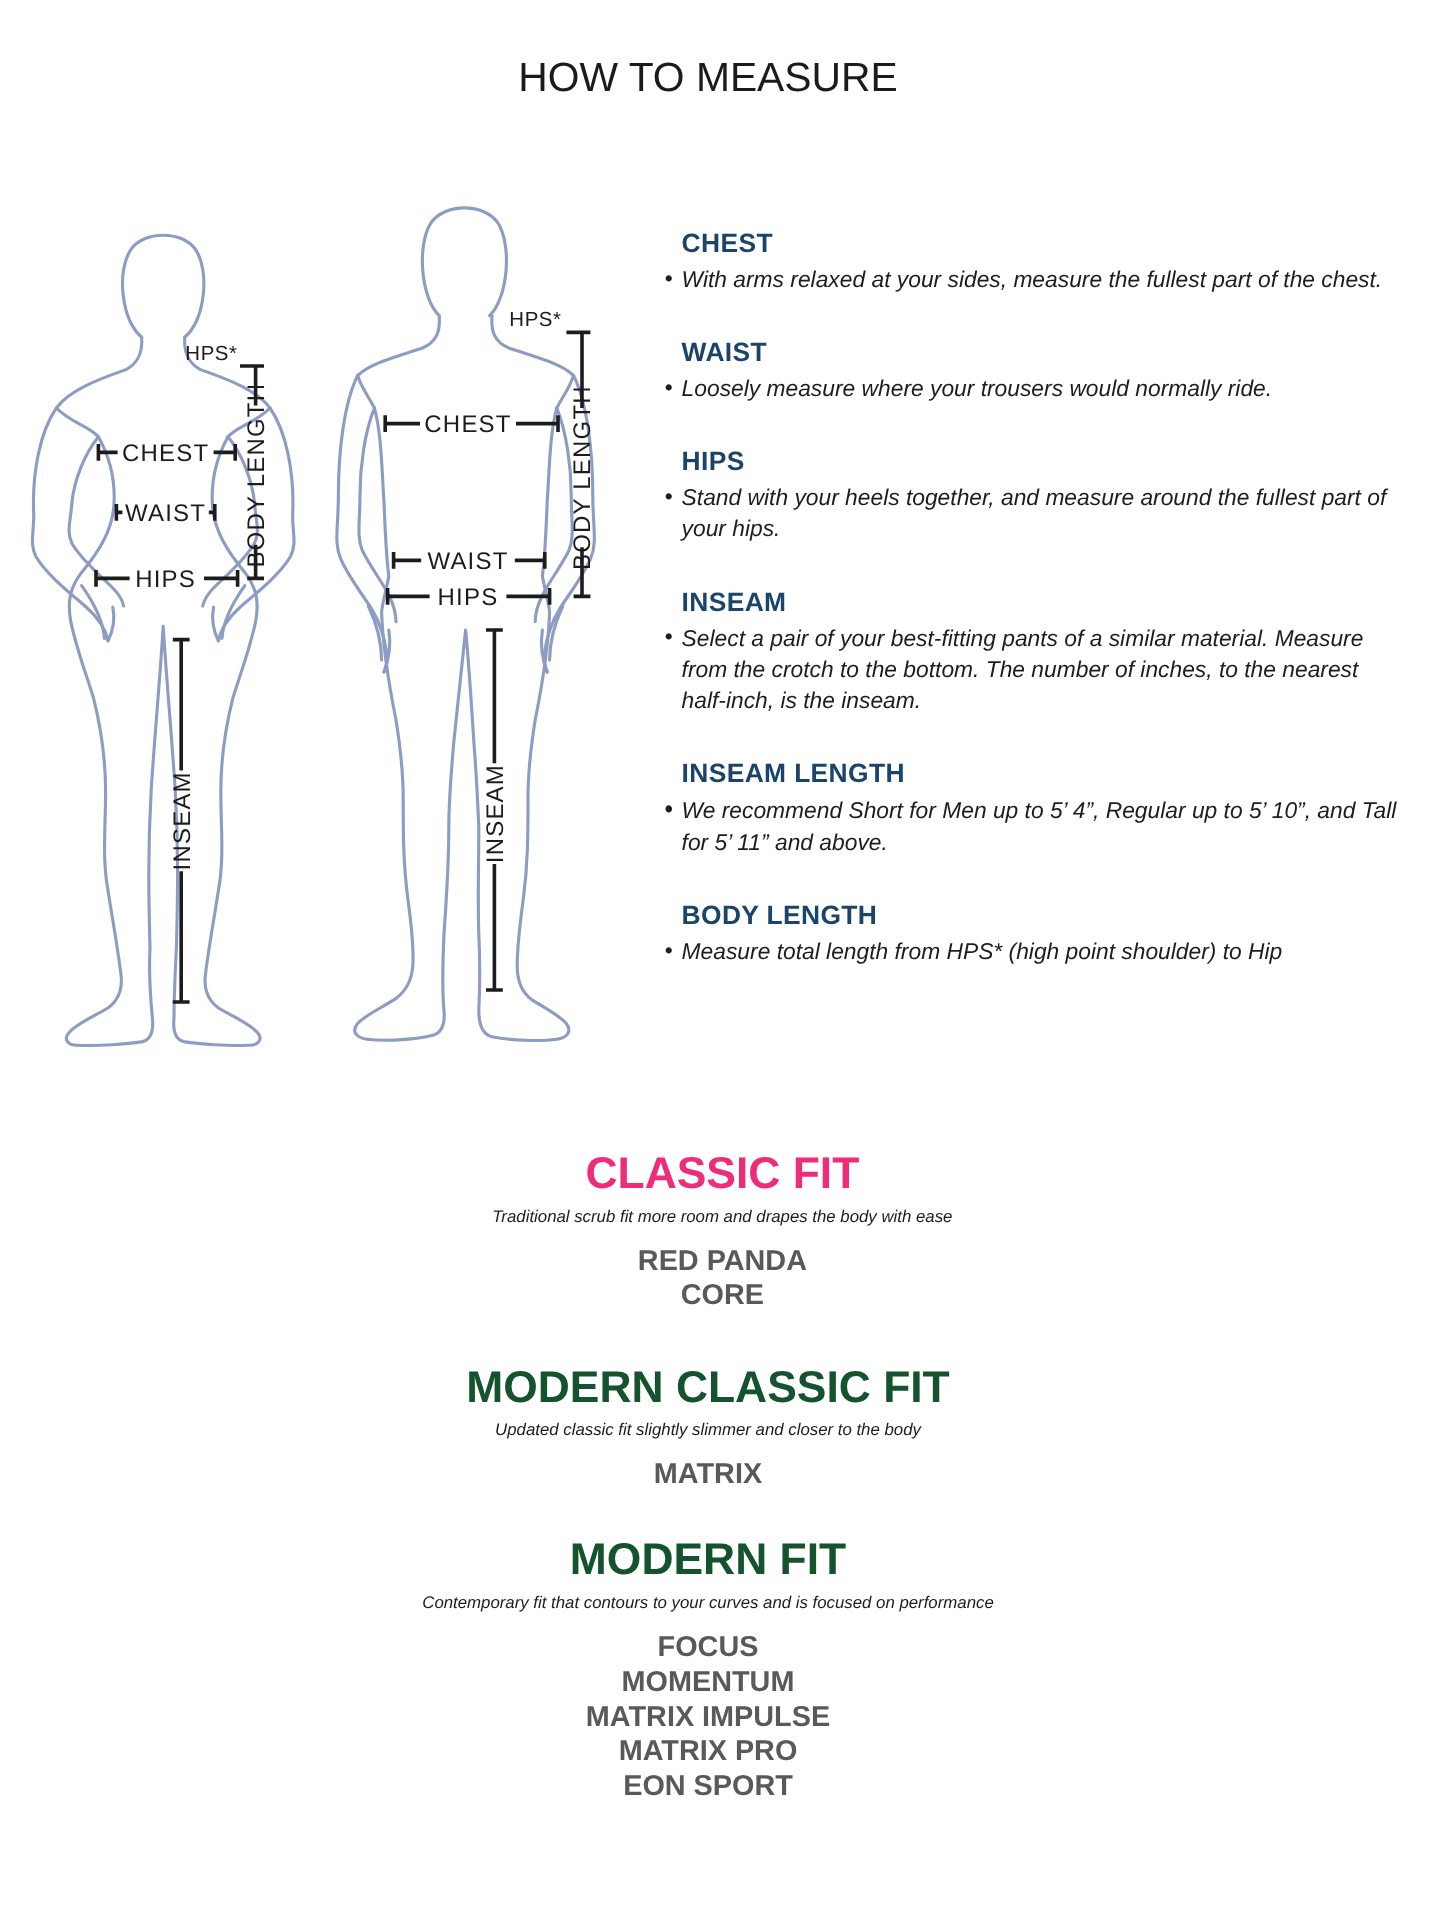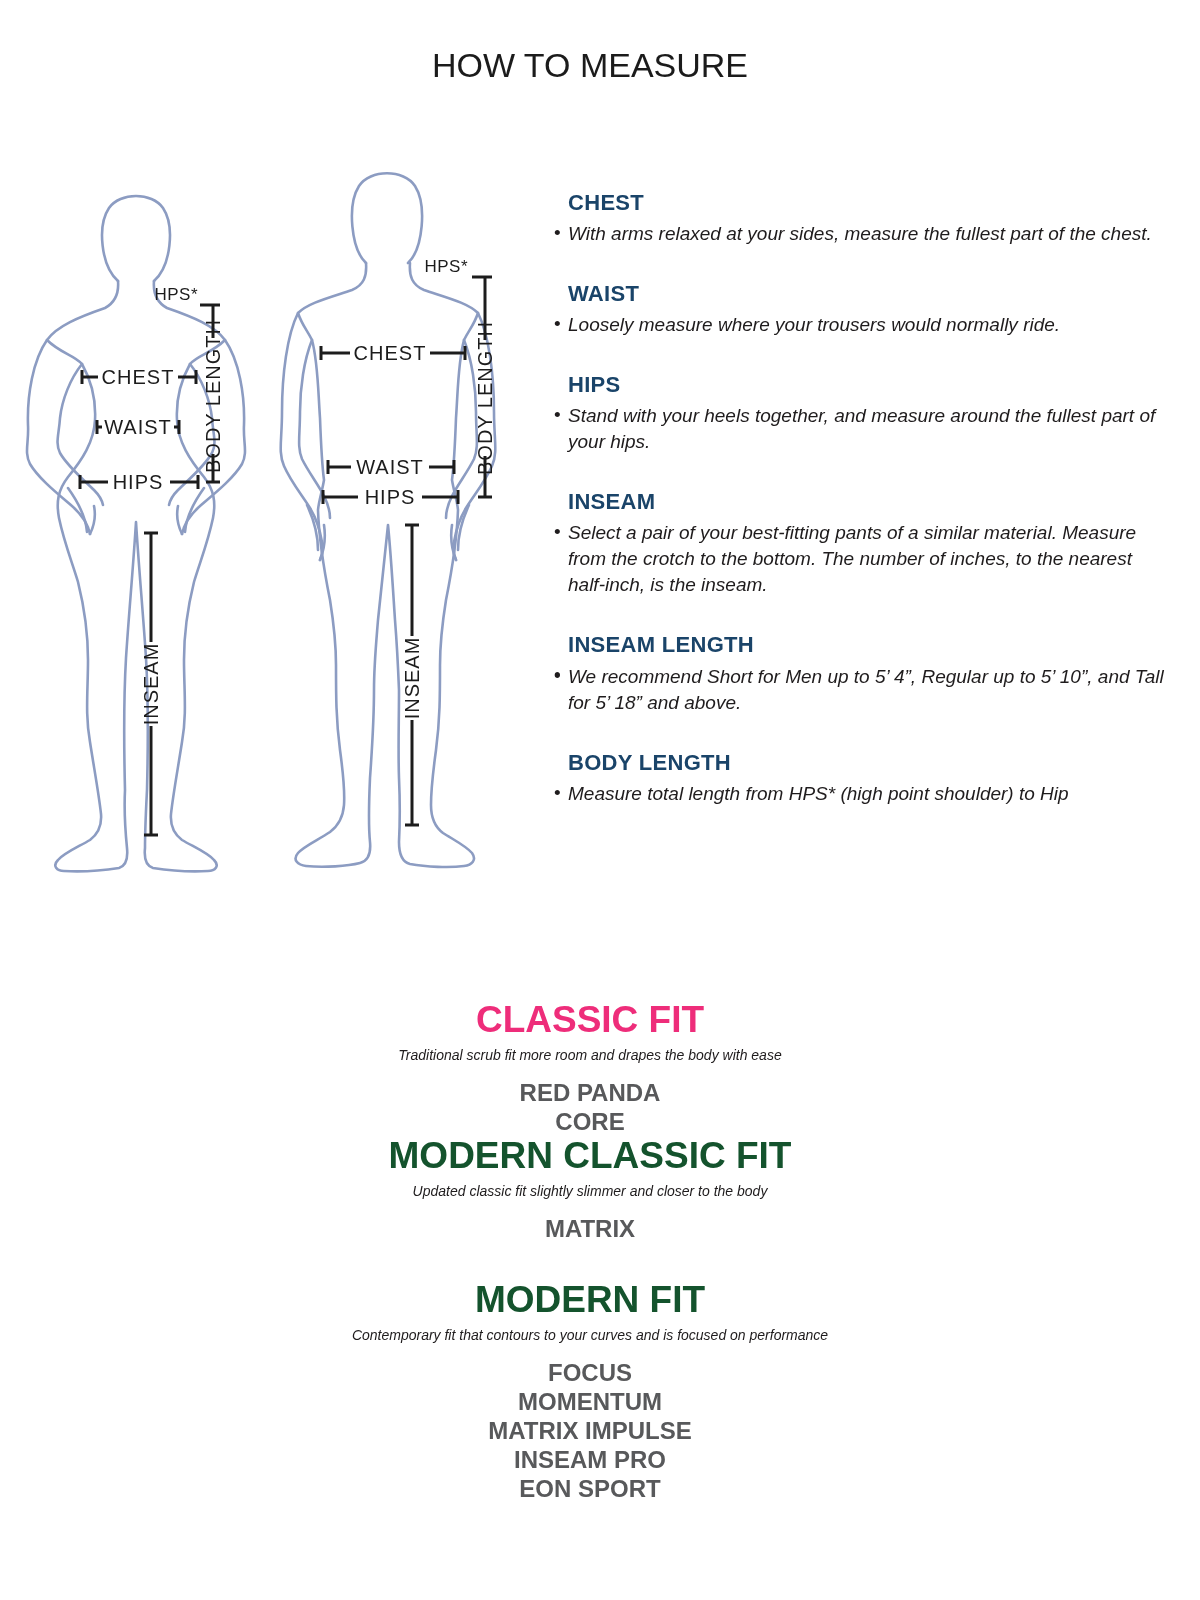--- a/index.html
+++ b/index.html
@@ -29,21 +29,21 @@
     font-style:italic;font-size:19px;line-height:26px;color:#1f1c1d;
   }
   .bullet .dot{position:absolute;left:1px;top:-1px;font-style:normal;}
 
   .fit{position:absolute;left:0;width:1180px;text-align:center;}
   .fit h2{margin:0;font-size:37px;font-weight:bold;line-height:1.08;letter-spacing:0;}
   .fit .desc{margin:7px 0 0 0;font-style:italic;font-size:14px;color:#1f1c1d;}
   .fit .products{margin-top:15px;font-weight:bold;font-size:24px;color:#58595b;line-height:29px;}
   .fit.pink h2{color:#EE2D7A;}
   .fit.green h2{color:#14532d;}
-  .fit-1{top:1000px;}
+  .fit-1{top:958px;padding-left:12px;}
   .fit-2{top:1136px;}
   .fit-3{top:1280px;}
 </style>
 </head>
 <body>
 
 <div class="page-title">HOW TO MEASURE</div>
 
 <svg class="figures-svg" width="560" height="745" viewBox="0 0 560 745">
 
@@ -216,21 +216,21 @@
     </div>
   </div>
 
   <div class="m-section">
     <h3>INSEAM LENGTH</h3>
     <div class="bullet">
       <span class="dot">•</span>
     </div>
     <div class="bullet">
       <span class="dot">•</span>
-      <span>We recommend Short for Men up to 5’ 4”, Regular up to 5’ 10”, and Tall for 5’ 18” and above.</span>
+      <span>We recommend Short for Men up to 5’ 4”, Regular up to 5’ 10”, and Tall for 5’ 11” and above.</span>
     </div>
   </div>
 
   <div class="m-section">
     <h3>BODY LENGTH</h3>
     <div class="bullet">
       <span class="dot">•</span>
       <span>Measure total length from HPS* (high point shoulder) to Hip</span>
     </div>
   </div>
@@ -254,16 +254,16 @@
   </div>
 </div>
 
 <div class="fit green fit-3">
   <h2>MODERN FIT</h2>
   <p class="desc">Contemporary fit that contours to your curves and is focused on performance</p>
   <div class="products">
     <div>FOCUS</div>
     <div>MOMENTUM</div>
     <div>MATRIX IMPULSE</div>
-    <div>INSEAM PRO</div>
+    <div>MATRIX PRO</div>
     <div>EON SPORT</div>
   </div>
 </div>
 
 </body></html>

